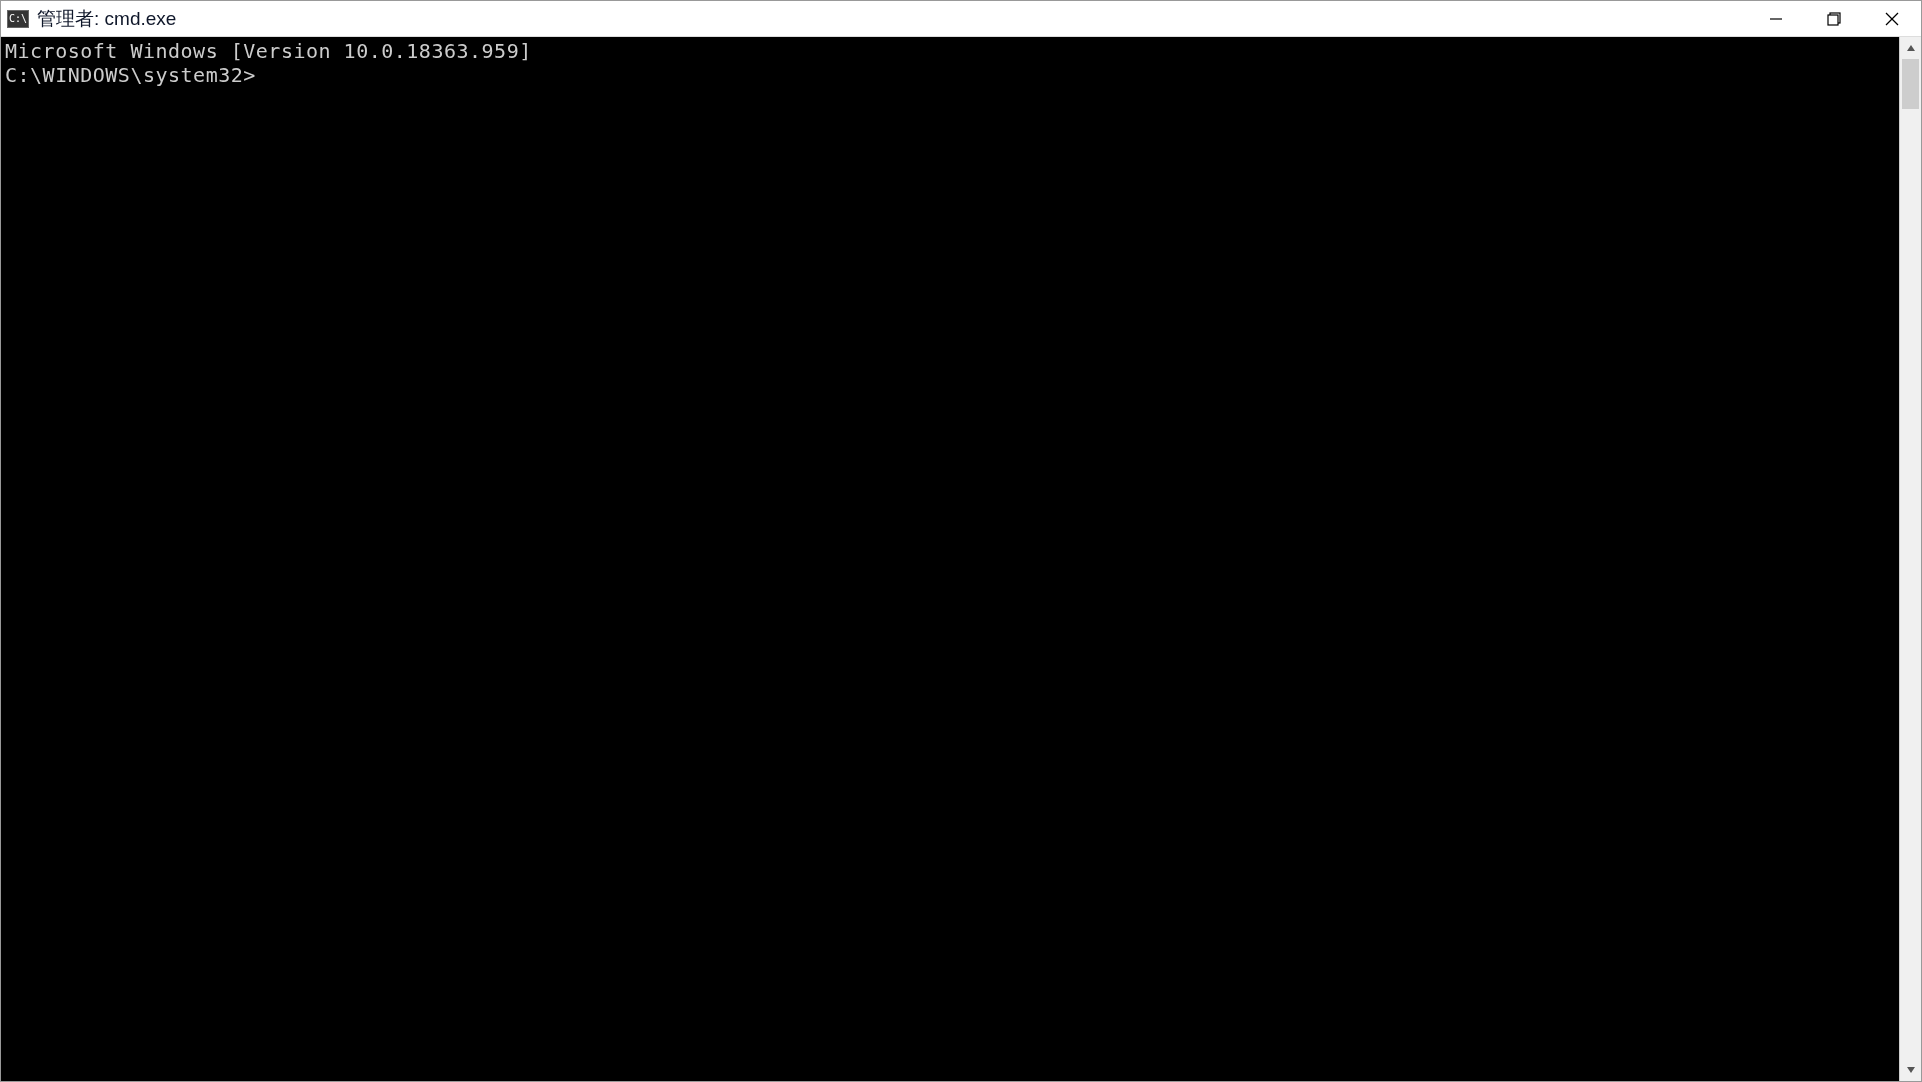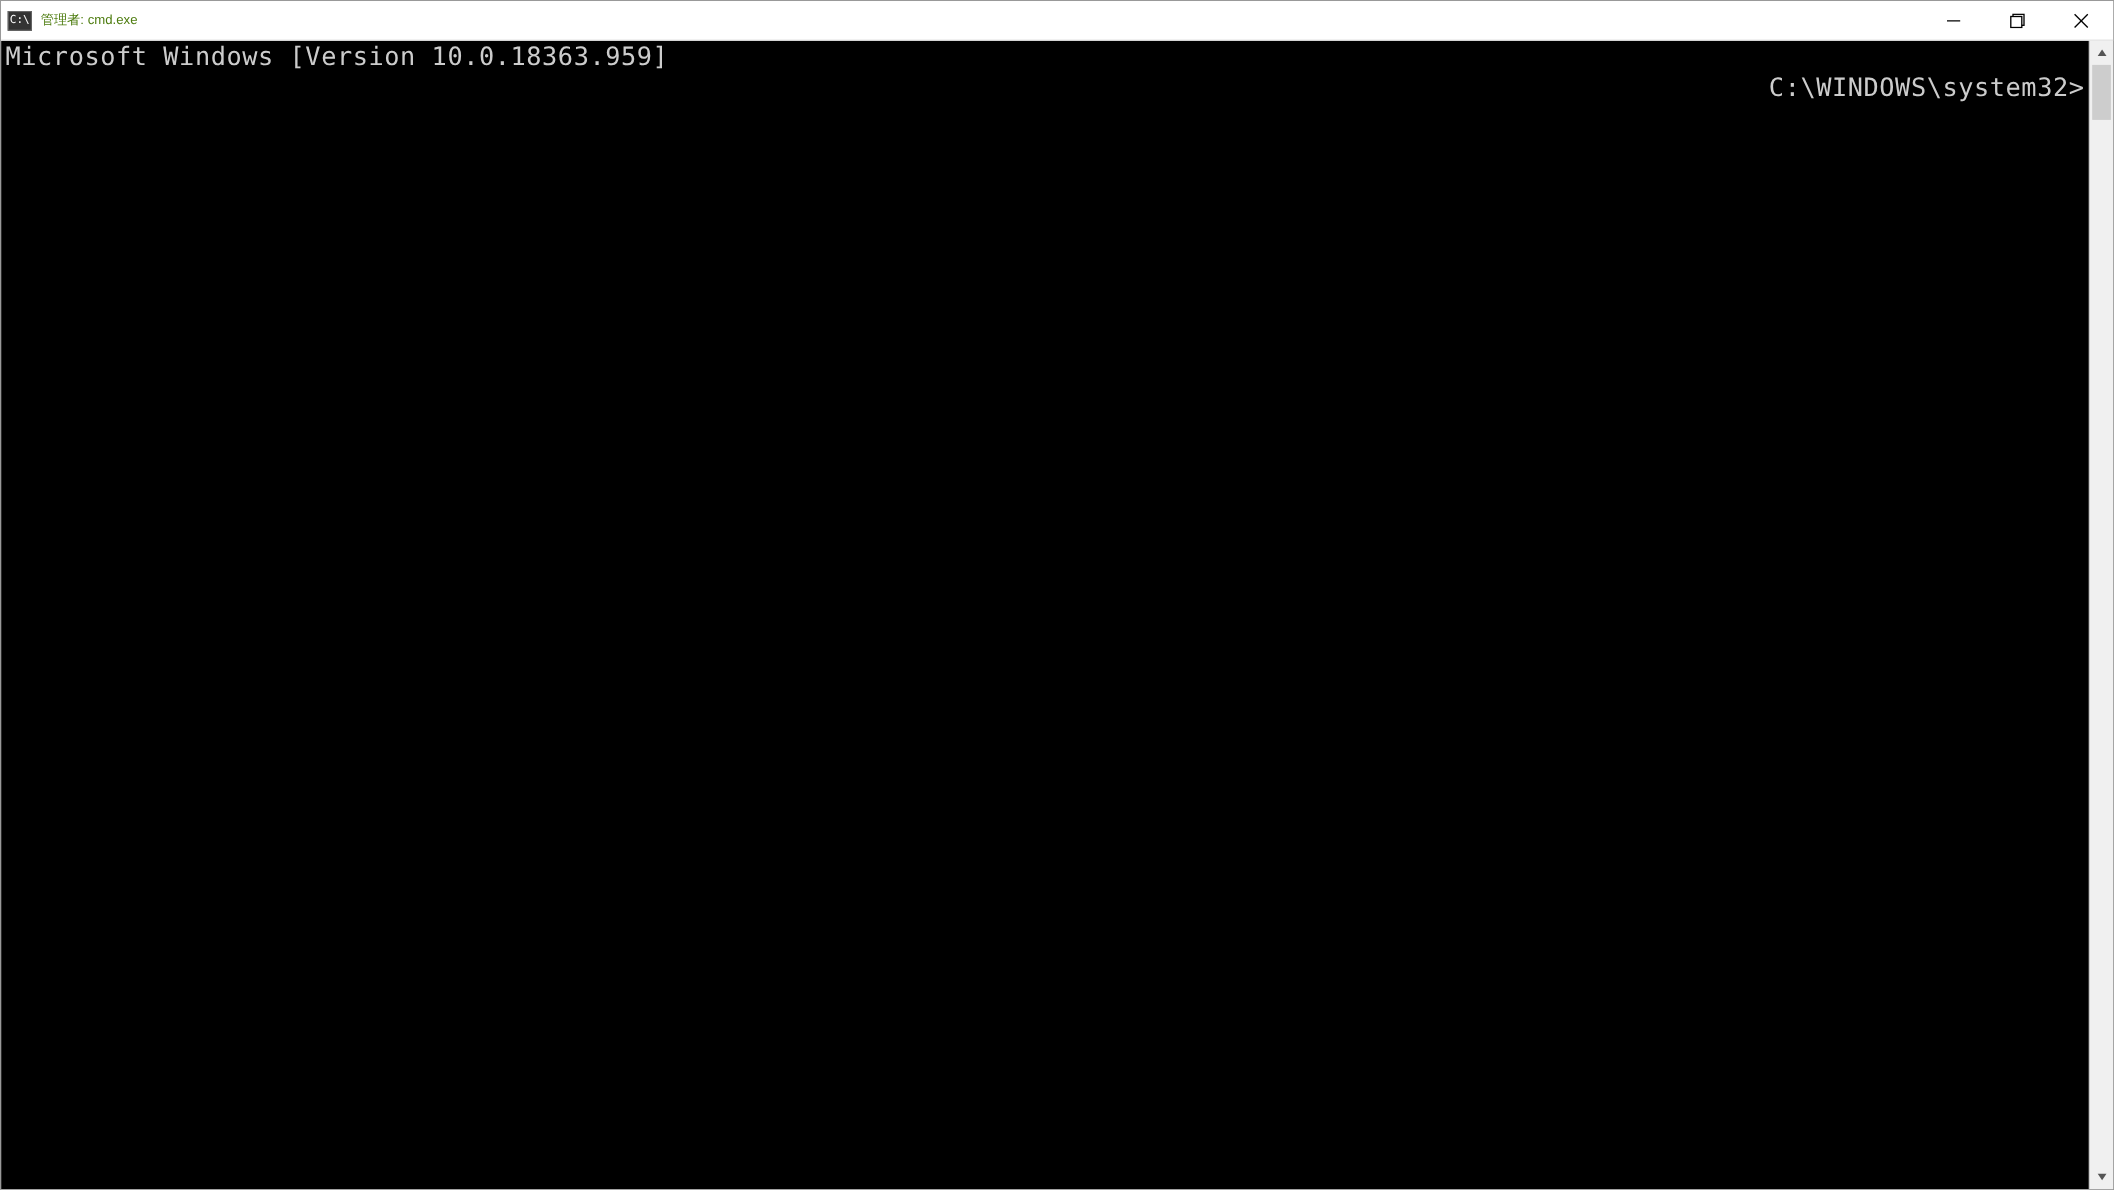--- a/index.html
+++ b/index.html
@@ -41,22 +41,22 @@
       background: #333;
       color: #fff;
       font-size: 10px;
       font-family: monospace;
       display: flex;
       align-items: center;
       justify-content: center;
       border: 1px solid #666;
     }
     .title-text {
-      font-size: 12px;
-      color: #4d7c0f;
+      font-size: 19px;
+      color: #0f172a;
     }
     .window-controls {
       display: flex;
       height: 100%;
     }
     .window-control {
       width: 58px;
       height: 100%;
       display: flex;
       align-items: center;
@@ -70,21 +70,21 @@
     .content-wrapper {
       flex: 1;
       display: flex;
       overflow: hidden;
     }
     .terminal {
       flex: 1;
       background: #000000;
       color: #cccccc;
       font-family: 'MS Gothic', 'Consolas', monospace;
-      font-size: 23px;
+      font-size: 20px;
       line-height: 1.2;
       padding: 2px 4px;
       white-space: pre;
       overflow: hidden;
       letter-spacing: 0.5px;
     }
     .scrollbar {
       width: 22px;
       background: #f0f0f0;
       display: flex;
@@ -111,21 +111,20 @@
       right: 2px;
       height: 50px;
       background: #cdcdcd;
       cursor: pointer;
     }
     .terminal-line {
       display: block;
     }
     .prompt-line {
       display: flex;
-      justify-content: flex-end;
     }
   </style>
 </head>
 <body>
 
 <div class="window">
   <div class="titlebar">
     <div class="titlebar-left">
       <div class="app-icon">C:\</div>
       <span class="title-text">管理者: cmd.exe</span>

